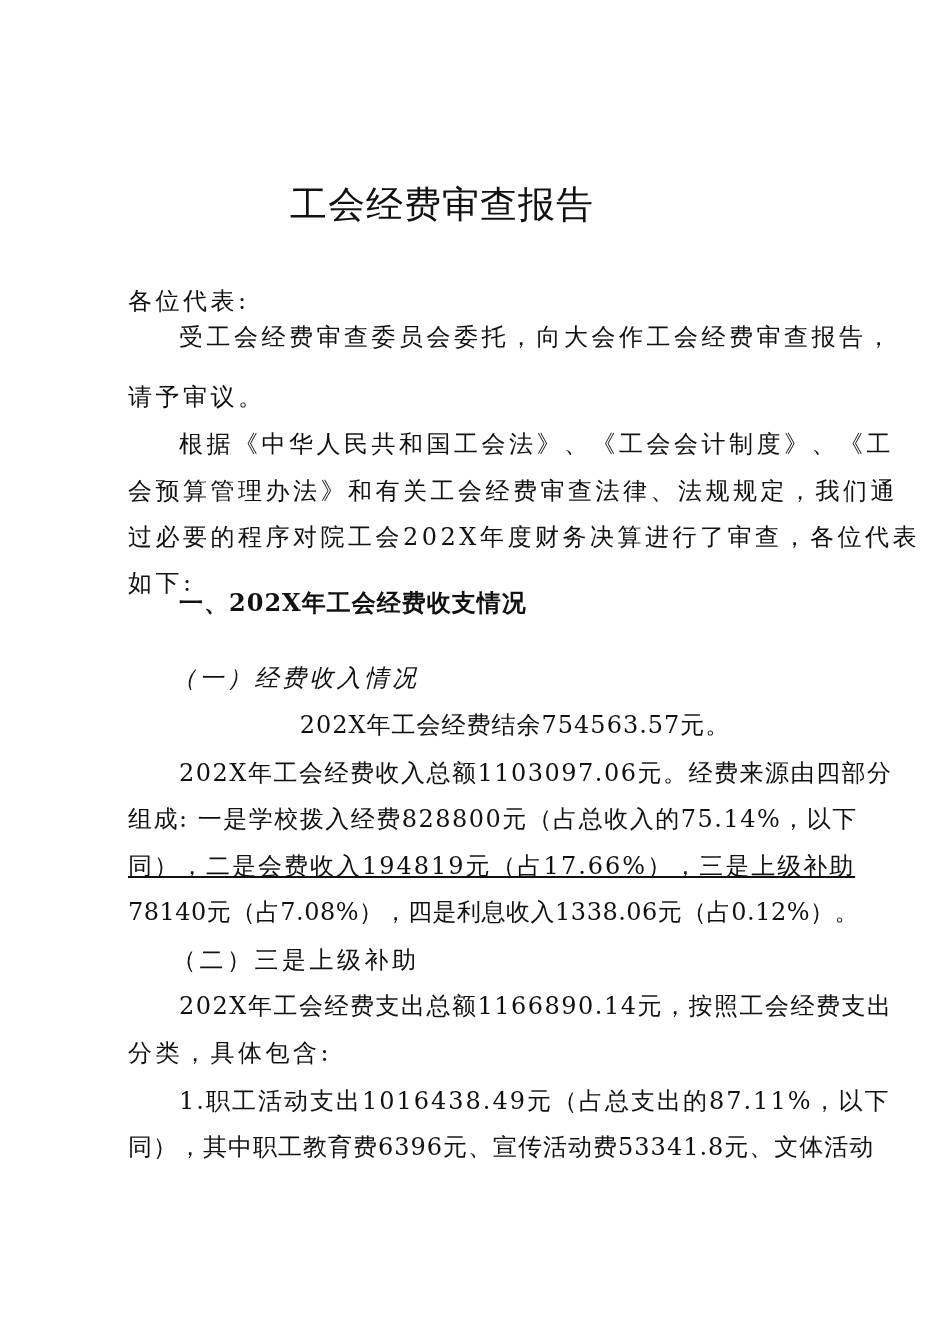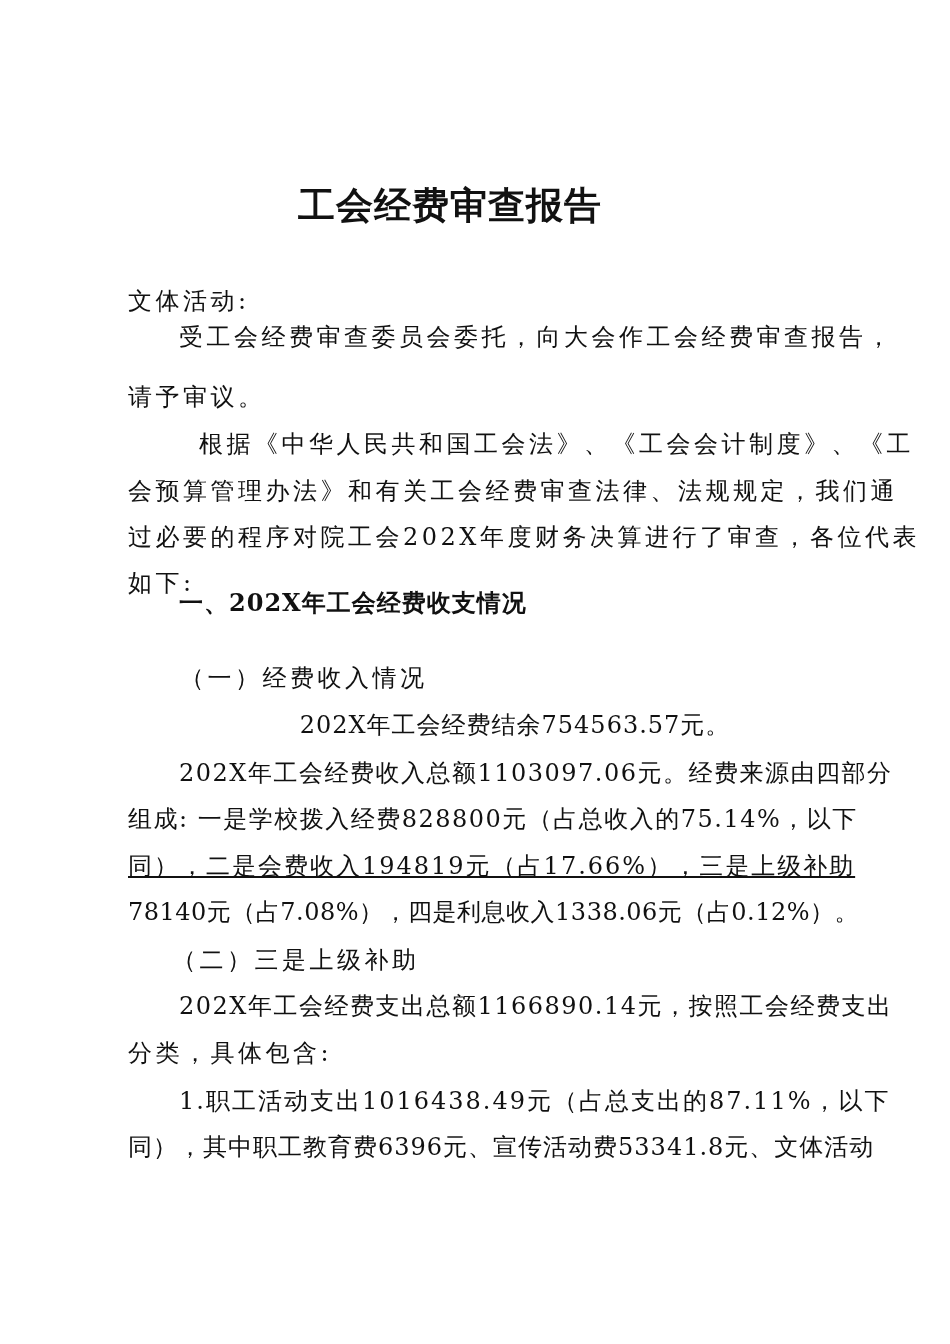--- a/index.html
+++ b/index.html
@@ -1,43 +1,43 @@
 <!DOCTYPE html>
 <html><head>
   <meta charset="utf-8">
   <style>
     html, body { margin: 0; padding: 0; background: #ffffff; }
     body { width: 950px; height: 1344px; position: relative; overflow: hidden;
       font-family: "DejaVu Serif", "Liberation Serif", serif; color: #111111; }
-    .title { position: absolute; left: 12px; width: 876px; top: 180px; text-align: center;
-      font-size: 37px; font-weight: bold; letter-spacing: 1px; line-height: 50px;
+    .title { position: absolute; left: 4px; width: 876px; top: 180px; text-align: center;
+      font-size: 37px; font-weight: normal; letter-spacing: 1px; line-height: 50px;
       font-family: "DejaVu Serif", "Liberation Serif", serif; }
     .line { position: absolute; left: 128px; width: 722px; font-size: 24px; line-height: 30px;
       white-space: nowrap; letter-spacing: 3.5px; }
     .indent { left: 179px; width: 672px; }
     .bold { font-weight: bold; letter-spacing: 1px; }
   </style>
 </head>
 <body>
 
 <div>
   <div class="title">工会经费审查报告</div>
 
-  <div class="line" style="top:286px;">文体活动:</div>
+  <div class="line" style="top:286px;">各位代表:</div>
 
   <div class="line indent" style="top:322px;">受工会经费审查委员会委托，向大会作工会经费审查报告，</div>
   <div class="line" style="top:382px;">请予审议。</div>
 
-  <div class="line indent" style="top:429px;margin-left:20px;">根据《中华人民共和国工会法》、《工会会计制度》、《工</div>
+  <div class="line indent" style="top:429px;">根据《中华人民共和国工会法》、《工会会计制度》、《工</div>
   <div class="line" style="top:476px;">会预算管理办法》和有关工会经费审查法律、法规规定，我们通</div>
   <div class="line" style="top:522px;">过必要的程序对院工会202X年度财务决算进行了审查，各位代表</div>
   <div class="line" style="top:568px;">如下:</div>
 
   <div class="line indent bold" style="top:588px;">一、202X年工会经费收支情况</div>
-  <div class="line" style="top:663px; left:180px;">（一）经费收入情况</div>
+  <div class="line" style="top:663px; left:172px;font-style:italic;">（一）经费收入情况</div>
   <div class="line indent" style="top:710px; letter-spacing:1px;text-align:center;">202X年工会经费结余754563.57元。</div>
 
   <div class="line indent" style="top:758px; letter-spacing:1.5px;">202X年工会经费收入总额1103097.06元。经费来源由四部分</div>
   <div class="line" style="top:804px; letter-spacing:1.5px;">组成: 一是学校拨入经费828800元（占总收入的75.14%，以下</div>
   <div class="line" style="top:851px; letter-spacing:2px;text-decoration:underline;">同），二是会费收入194819元（占17.66%），三是上级补助</div>
   <div class="line" style="top:897px; letter-spacing:0.5px;">78140元（占7.08%），四是利息收入1338.06元（占0.12%）。</div>
 
   <div class="line" style="top:945px; left:172px;">（二）三是上级补助</div>
   <div class="line indent" style="top:991px; letter-spacing:1.5px;">202X年工会经费支出总额1166890.14元，按照工会经费支出</div>
   <div class="line" style="top:1038px;">分类，具体包含:</div>

